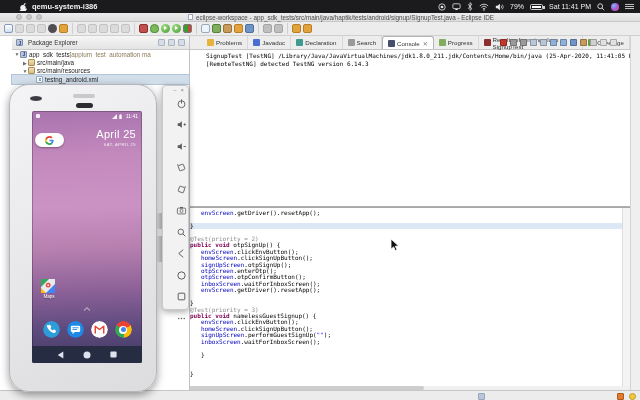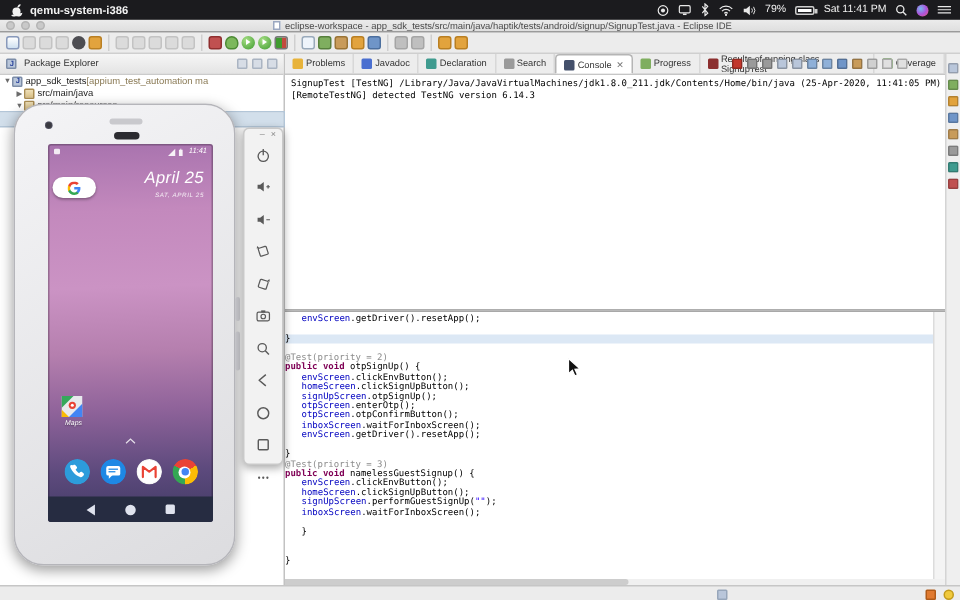--- a/index.html
+++ b/index.html
@@ -1,18 +1,18 @@
 <!DOCTYPE html>
 <html><head>
 <meta charset="utf-8">
 <style>
   *{margin:0;padding:0;box-sizing:border-box;}
   html,body{width:640px;height:400px;overflow:hidden;background:#000;}
   body{font-family:"Liberation Sans",sans-serif;position:relative;-webkit-font-smoothing:antialiased;}
-  .abs{position:absolute;}
+  .abs{position:absolute;padding-left:12px;}
   svg{display:block;}
 
   
   #menubar{left:0;top:0;width:640px;height:13px;background:#1b1b1e;color:#f2f2f2;display:flex;align-items:center;z-index:40;}
   #menubar .appname{font-size:7.5px;font-weight:bold;margin-left:5px;}
   #menu-right{margin-left:auto;display:flex;align-items:center;gap:6px;padding-right:6px;}
   #menu-right .mi{display:flex;align-items:center;}
   #menubar .txt{font-size:7px;}
   .batt{width:13px;height:6px;border:1px solid #cfcfcf;border-radius:1.5px;position:relative;}
   .batt i{position:absolute;left:1px;top:1px;bottom:1px;width:78%;background:#fff;}
@@ -90,21 +90,21 @@
   .c-s{color:#2a00ff;}
   #ovruler{position:absolute;right:0;top:0;width:8px;height:100%;background:#f4f4f4;border-left:1px solid #dcdcdc;}
   #hscroll{left:160px;top:386px;width:470px;height:4px;background:#f0f0f0;z-index:3;}
   #hscroll i{display:block;width:55%;height:100%;background:#cdcdcd;border-radius:2px;}
 
   
   #statusbar{left:0;top:390px;width:640px;height:10px;background:#ececec;border-top:1px solid #c6c6c6;z-index:6;}
   #statusbar .sico{position:absolute;width:7px;height:7px;top:1.5px;border-radius:1px;}
 
   
-  #phone{left:9px;top:69px;width:148px;height:308px;background:linear-gradient(150deg,#f4f4f6,#dcdcdf);border:1px solid #b5b5ba;border-radius:20px;z-index:20;box-shadow:0 3px 9px rgba(0,0,0,.4);font-style:italic;}
+  #phone{left:9px;top:84px;width:148px;height:308px;background:linear-gradient(150deg,#f4f4f6,#dcdcdf);border:1px solid #b5b5ba;border-radius:20px;z-index:20;box-shadow:0 3px 9px rgba(0,0,0,.4);}
   #cam{left:20px;top:11px;width:5px;height:5px;border-radius:50%;background:#3a3a40;box-shadow:inset 0 0 1px #88a;}
   #spk{left:63px;top:9px;width:22px;height:3.5px;border-radius:2px;background:#c9c9cd;}
   #earp{left:66px;top:18px;width:17px;height:5px;border-radius:3px;background:#2c2c31;}
   #pscreen{left:22px;top:26px;width:110px;height:252px;border-radius:2px;overflow:hidden;background:linear-gradient(178deg,#a873ae 0%,#c389bd 18%,#cb93c4 38%,#b57fae 55%,#8f639a 70%,#5d4a7d 86%,#403a63 100%);box-shadow:inset 0 0 0 1px rgba(0,0,0,.25);}
   #pstatus{position:absolute;left:0;top:0;right:0;height:10px;display:flex;align-items:center;padding:0 4px;color:#fff;}
   #pstatus .t{font-size:5px;margin-left:2px;}
   #pstatus .rt{margin-left:auto;display:flex;align-items:center;gap:2px;}
   #pdate{position:absolute;right:6px;top:17px;text-align:right;color:#fff;}
   #pdate .big{font-size:11px;font-weight:300;letter-spacing:.3px;}
   #pdate .small{font-size:4.2px;letter-spacing:.4px;opacity:.85;margin-top:1.5px;}

